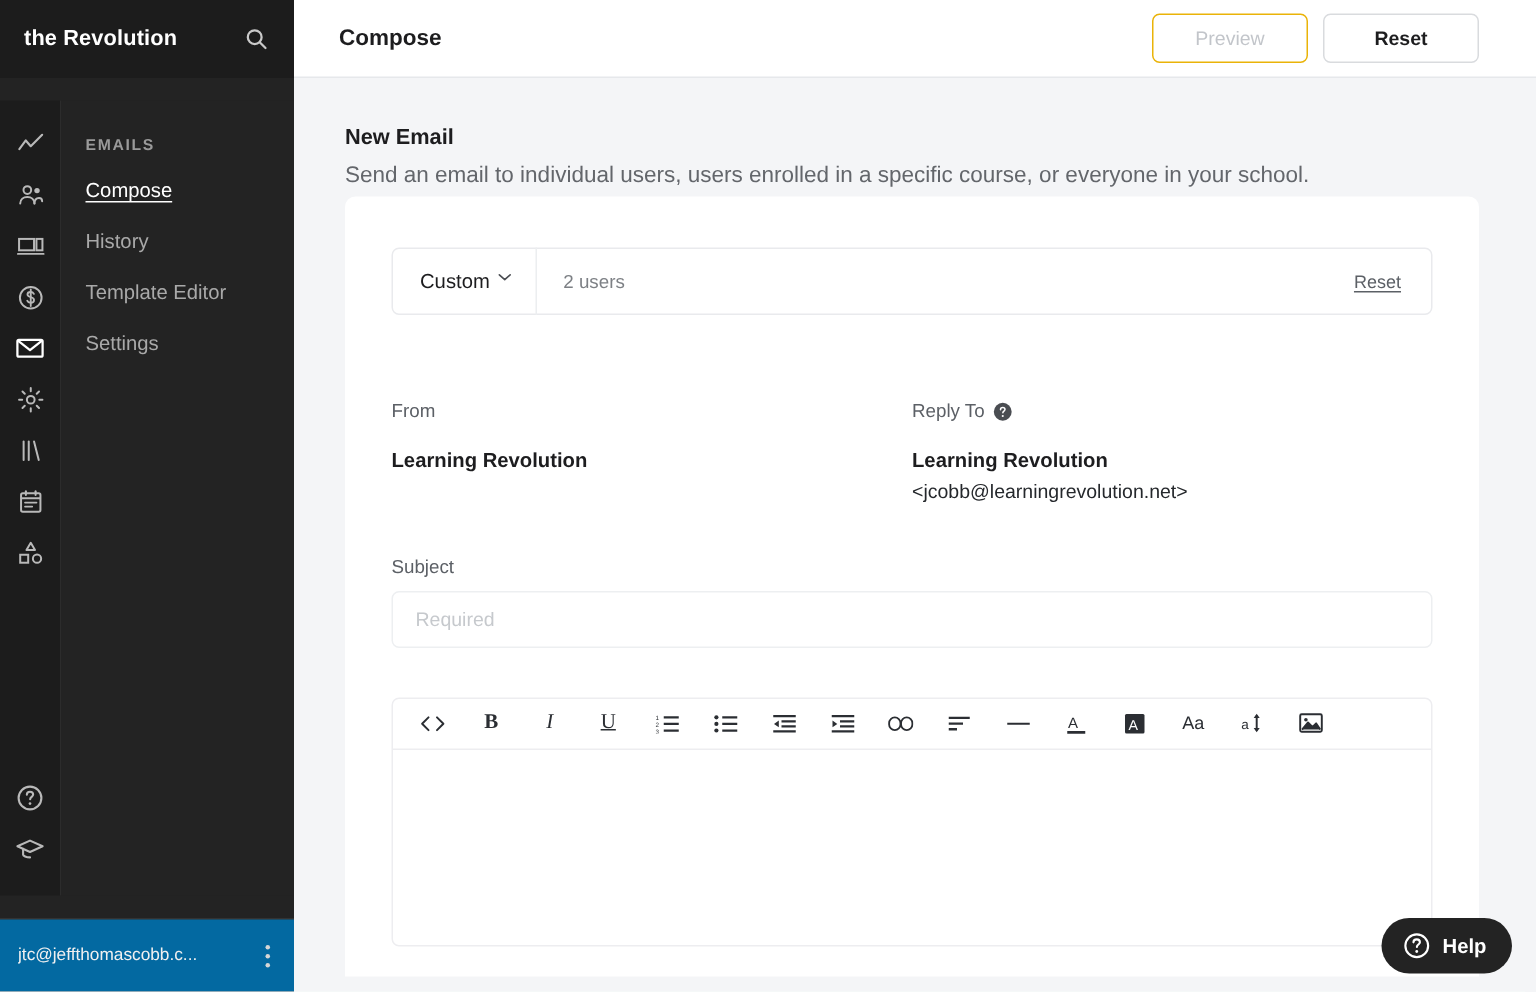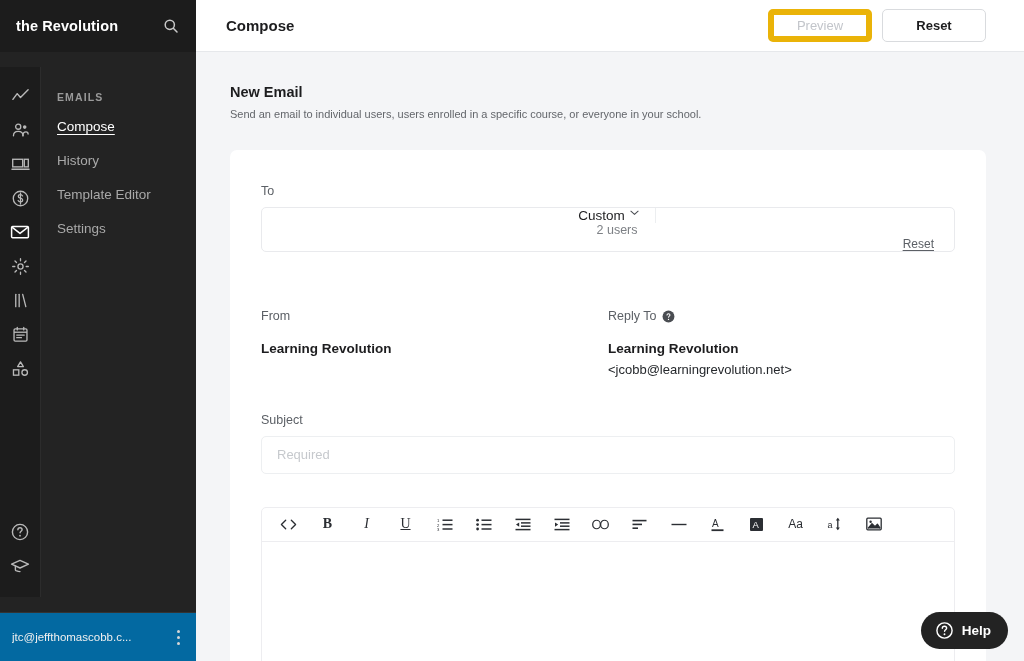--- a/index.html
+++ b/index.html
@@ -45,34 +45,34 @@
   .main { flex: 1 1 auto; height: 661px; display: flex; flex-direction: column;
           background: #f4f5f7; position: relative; min-width: 0; }
   .topbar { height: 52px; flex: 0 0 52px; background: #fff;
             border-bottom: 1px solid #e6e8eb; display: flex; align-items: center;
             padding: 0 38px 0 30px; }
   .page-title { font-size: 15px; font-weight: bold; color: #1d1d1f; }
   .topbar-actions { margin-left: auto; display: flex; gap: 10px; }
   .btn { height: 33px; min-width: 104px; border-radius: 5px; background: #fff;
          font-size: 13px; display: flex; align-items: center; justify-content: center;
          font-family: "Liberation Sans", sans-serif; }
-  .btn-preview { border: 6px solid #eab308; color: #c2c5ca; }
+  .btn-preview { border: 1px solid #eab308; color: #c2c5ca; }
   .btn-reset { border: 1px solid #d9dbde; color: #1d1d1f; font-weight: bold; }
 
   .content { flex: 1 1 auto; overflow: hidden; padding: 32px 0 0 0; }
   .content-inner { padding: 0 38px 0 34px; }
   .sec-title { font-size: 14.5px; font-weight: bold; color: #1d1d1f; margin-bottom: 8px; }
-  .sec-sub { font-size: 11px; color: #63666b; margin-bottom: 30px; }
+  .sec-sub { font-size: 15px; color: #63666b; margin-bottom: 6px; }
 
   .card { background: #fff; border-radius: 7px 7px 0 0; padding: 34px 31px 0 31px;
           min-height: 520px; }
   .field-label { font-size: 12.5px; color: #5c6066; margin-bottom: 9px; }
 
   .to-box { border: 1px solid #e9eaed; border-radius: 5px; height: 45px;
-            display: flex; align-items: center; flex-direction: column; }
+            display: flex; align-items: center; }
   .to-select { display: flex; align-items: center; gap: 5px; padding: 0 16px 0 18px;
                height: 45px; border-right: 1px solid #eceef0; }
   .to-select-label { font-size: 13.5px; color: #1d1d1f; }
   .to-users { font-size: 12.5px; color: #7d8085; padding-left: 18px; }
   .to-reset { margin-left: auto; font-size: 12px; color: #5c6066;
               text-decoration: underline; text-underline-offset: 2px; padding-right: 20px; }
 
   .row-two { display: flex; margin-top: 33px; }
   .col { width: 50%; }
   .col-label { font-size: 12.5px; color: #5c6066; margin-bottom: 13px;
@@ -234,21 +234,20 @@
       </div>
     </div>
 
     <div class="content">
       <div class="content-inner">
         <div class="sec-title">New Email</div>
         <div class="sec-sub">Send an email to individual users, users enrolled in a specific course, or everyone in your school.</div>
 
         <div class="card">
 
-          <div class="field-label">To</div>
           <div class="to-box">
             <div class="to-select">
               <span class="to-select-label">Custom</span>
               <span>
                 <svg width="9" height="6" viewBox="0 0 10 6" fill="none" style="display:block;margin-top:-5px">
                   <polyline points="1,1 5,4.6 9,1" stroke="#4a4d52" stroke-width="1.2" stroke-linecap="round" stroke-linejoin="round"></polyline>
                 </svg>
               </span>
             </div>
             <div class="to-users">2 users</div>

